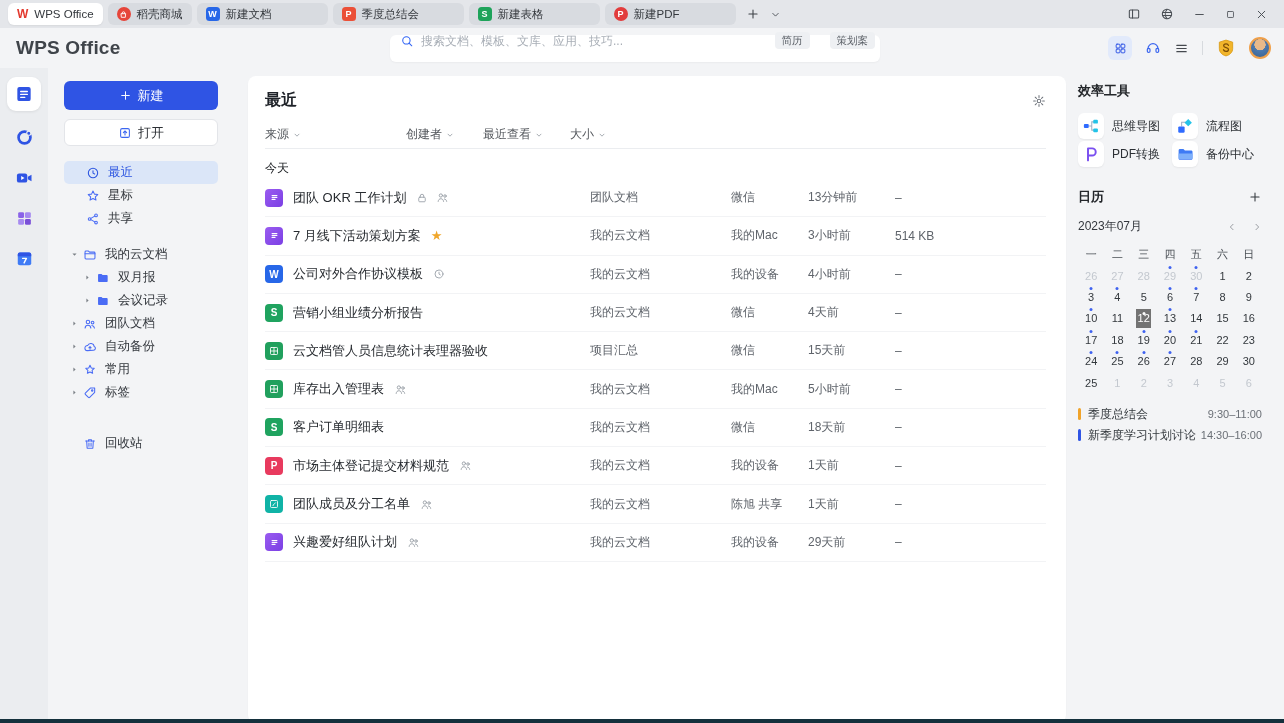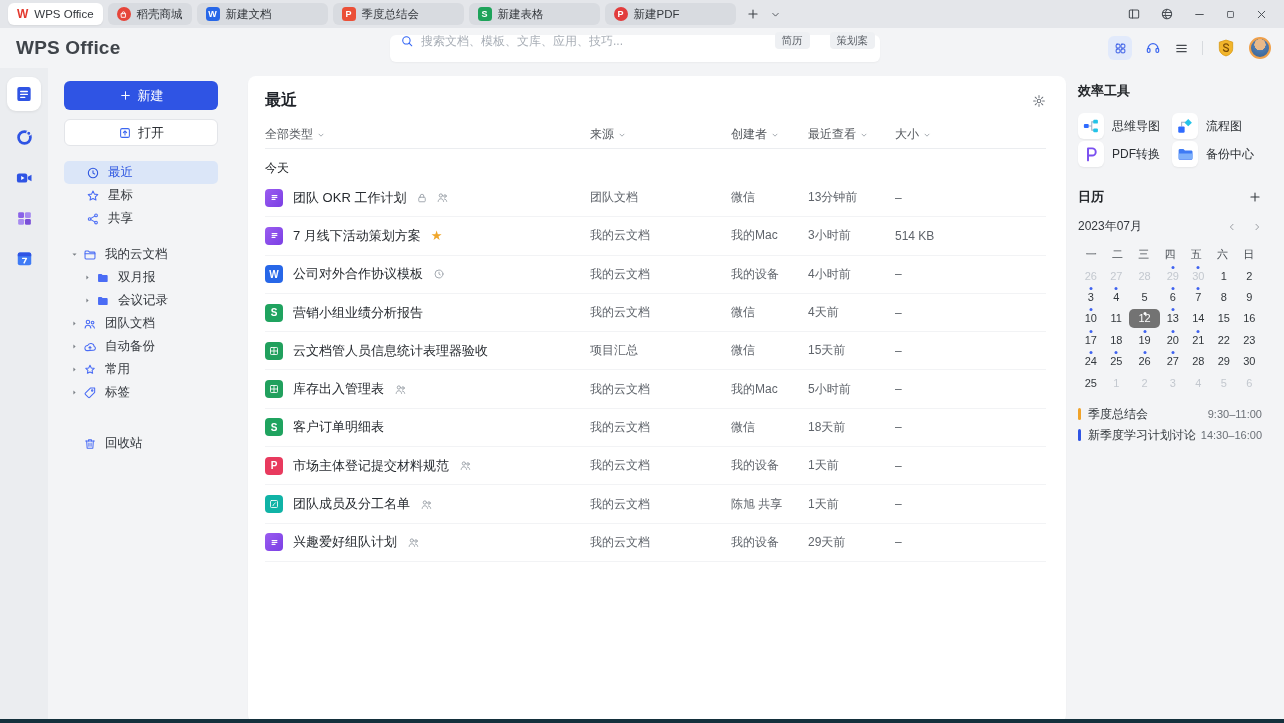--- a/index.html
+++ b/index.html
@@ -104,21 +104,21 @@
   .cal-month{display:flex;align-items:center;margin-top:12px;font-size:12px;color:#33373d}
   .cal-nav{margin-left:auto;display:flex;gap:15px;color:#7b8086}
   .cal-nav span{display:flex;align-items:center}
   .weekdays{display:grid;grid-template-columns:repeat(7,1fr);margin-top:12px}
   .wd{font-size:11px;color:#494e54;text-align:center}
   .days{display:grid;grid-template-columns:repeat(7,1fr);margin-top:3px}
   .cell{position:relative;height:21.4px;display:flex;align-items:center;justify-content:center}
   .cell .num{font-size:11px;color:#33383d}
   .cell.muted .num{color:#c3c8cf}
   .cell .dot{position:absolute;top:.5px;left:50%;transform:translateX(-50%);width:3px;height:3px;border-radius:50%;background:#3f62f0}
-  .cell.sel .num{width:31px;height:19px;background:#737373;border-radius:5px;color:#fff;display:flex;align-items:center;justify-content:center}
+  .cell.sel .num{width:15px;height:19px;background:#737373;border-radius:0;color:#fff;display:flex;align-items:center;justify-content:center}
   .cell.sel .dot{background:#fff;top:4.5px;z-index:1}
   .events{margin-top:11px}
   .event{display:flex;align-items:center;height:20px;margin-bottom:1px}
   .ev-bar{width:3px;height:12px;border-radius:2px;flex:none}
   .ev-lb{font-size:12px;color:#33383d;margin-left:7px;flex:1;white-space:nowrap}
   .ev-time{font-size:11px;color:#6a6f76}
 
   .bottom-strip{position:absolute;left:0;bottom:0;width:100%;height:4px;background:#14303c}
   svg{display:block}
 </style>
@@ -479,28 +479,20 @@
         <div class="card-head">
           <span class="card-title">最近</span>
           <span class="gear">
               <svg width="14" height="14" viewBox="0 0 24 24" fill="none" stroke="currentColor" stroke-width="1.8" stroke-linecap="round" stroke-linejoin="round">
                 <circle cx="12" cy="12" r="3.1"></circle>
                 <path d="M12 2.8v3m0 12.4v3M2.8 12h3m12.4 0h3M5.5 5.5l2.1 2.1m8.8 8.8 2.1 2.1M18.5 5.5l-2.1 2.1M7.6 16.4l-2.1 2.1"></path>
               </svg>
             </span>
         </div>
         <div class="filter-row" id="filters">
-            <div class="fcell col-name">
-              <span>全部类型</span>
-              <span class="fcaret">
-                <svg width="8" height="8" viewBox="0 0 24 24" fill="none" stroke="currentColor" stroke-width="2.6" stroke-linecap="round" stroke-linejoin="round">
-                  <path d="m6 9.5 6 6 6-6"></path>
-                </svg>
-              </span>
-            </div>
             <div class="fcell col-source">
               <span>来源</span>
               <span class="fcaret">
                 <svg width="8" height="8" viewBox="0 0 24 24" fill="none" stroke="currentColor" stroke-width="2.6" stroke-linecap="round" stroke-linejoin="round">
                   <path d="m6 9.5 6 6 6-6"></path>
                 </svg>
               </span>
             </div>
             <div class="fcell col-creator">
               <span>创建者</span>

